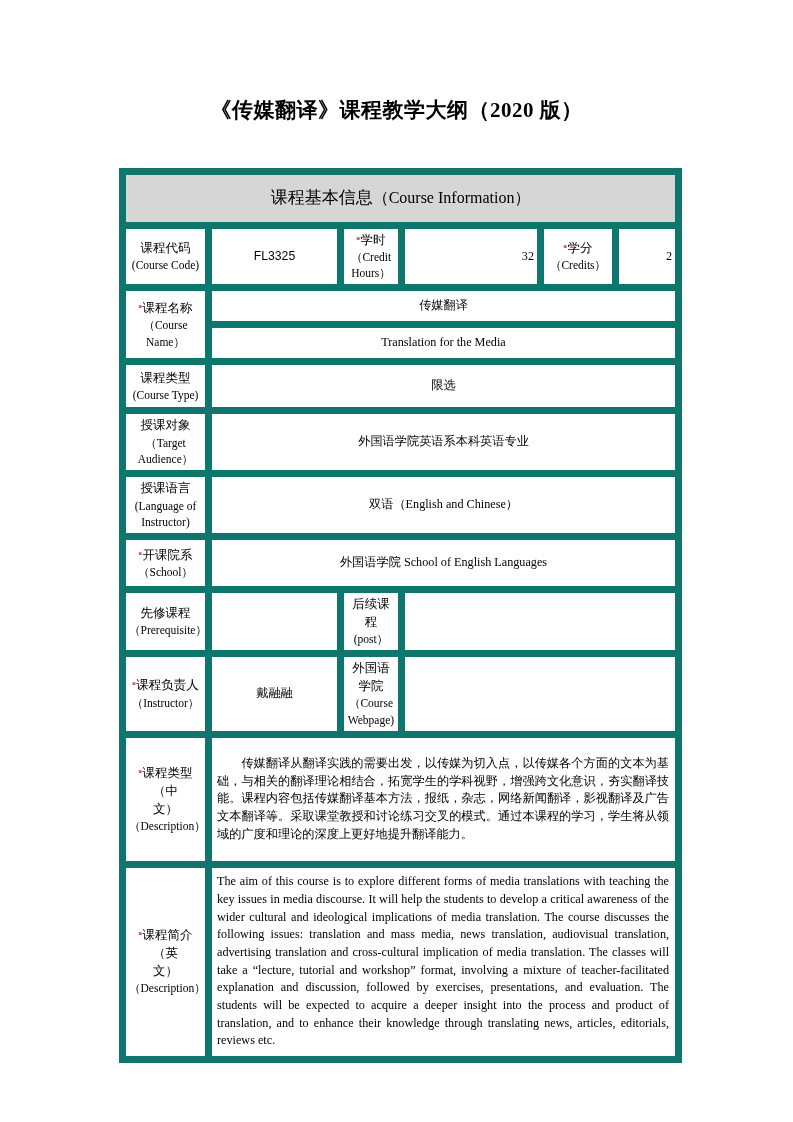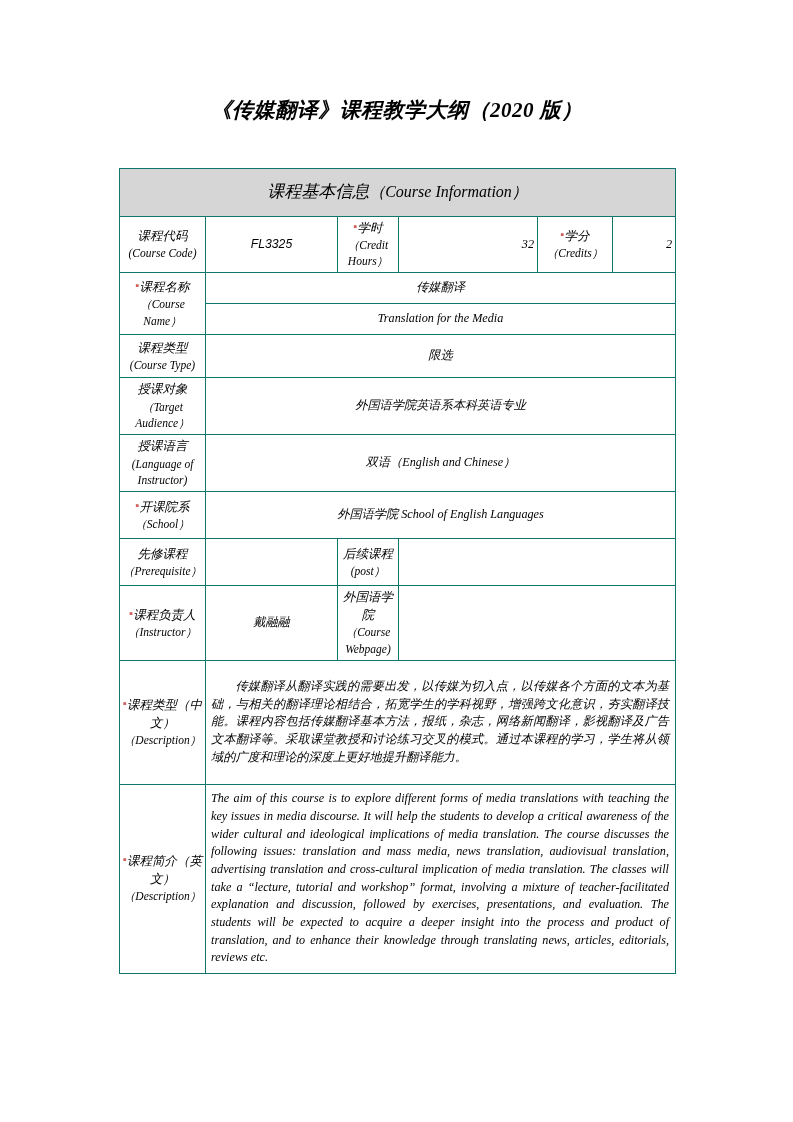--- a/index.html
+++ b/index.html
@@ -12,21 +12,20 @@
     height: 1122px;
     font-family: "Liberation Serif", "DejaVu Serif", serif;
     color: #000000;
     overflow: hidden;
   }
   .page {
     position: relative;
     width: 793px;
     height: 1122px;
     box-sizing: border-box;
-    font-style: italic;
   }
 
   .doc-title {
     position: absolute;
     left: 0;
     top: 96px;
     width: 793px;
     text-align: center;
     font-size: 21px;
     font-weight: bold;
@@ -36,21 +35,21 @@
 
   table.info {
     position: absolute;
     left: 119px;
     top: 168px;
     width: 556px;
     border-collapse: collapse;
     table-layout: fixed;
   }
   table.info td {
-    border: 1px solid #0f766e;
+    border: 7px solid #0f766e;
     padding: 2px 3px;
     vertical-align: middle;
     font-size: 12.2px;
     line-height: 1.45;
   }
 
   .hdr {
     background: #d6d6d6;
     text-align: center;
     font-size: 16.5px !important;

